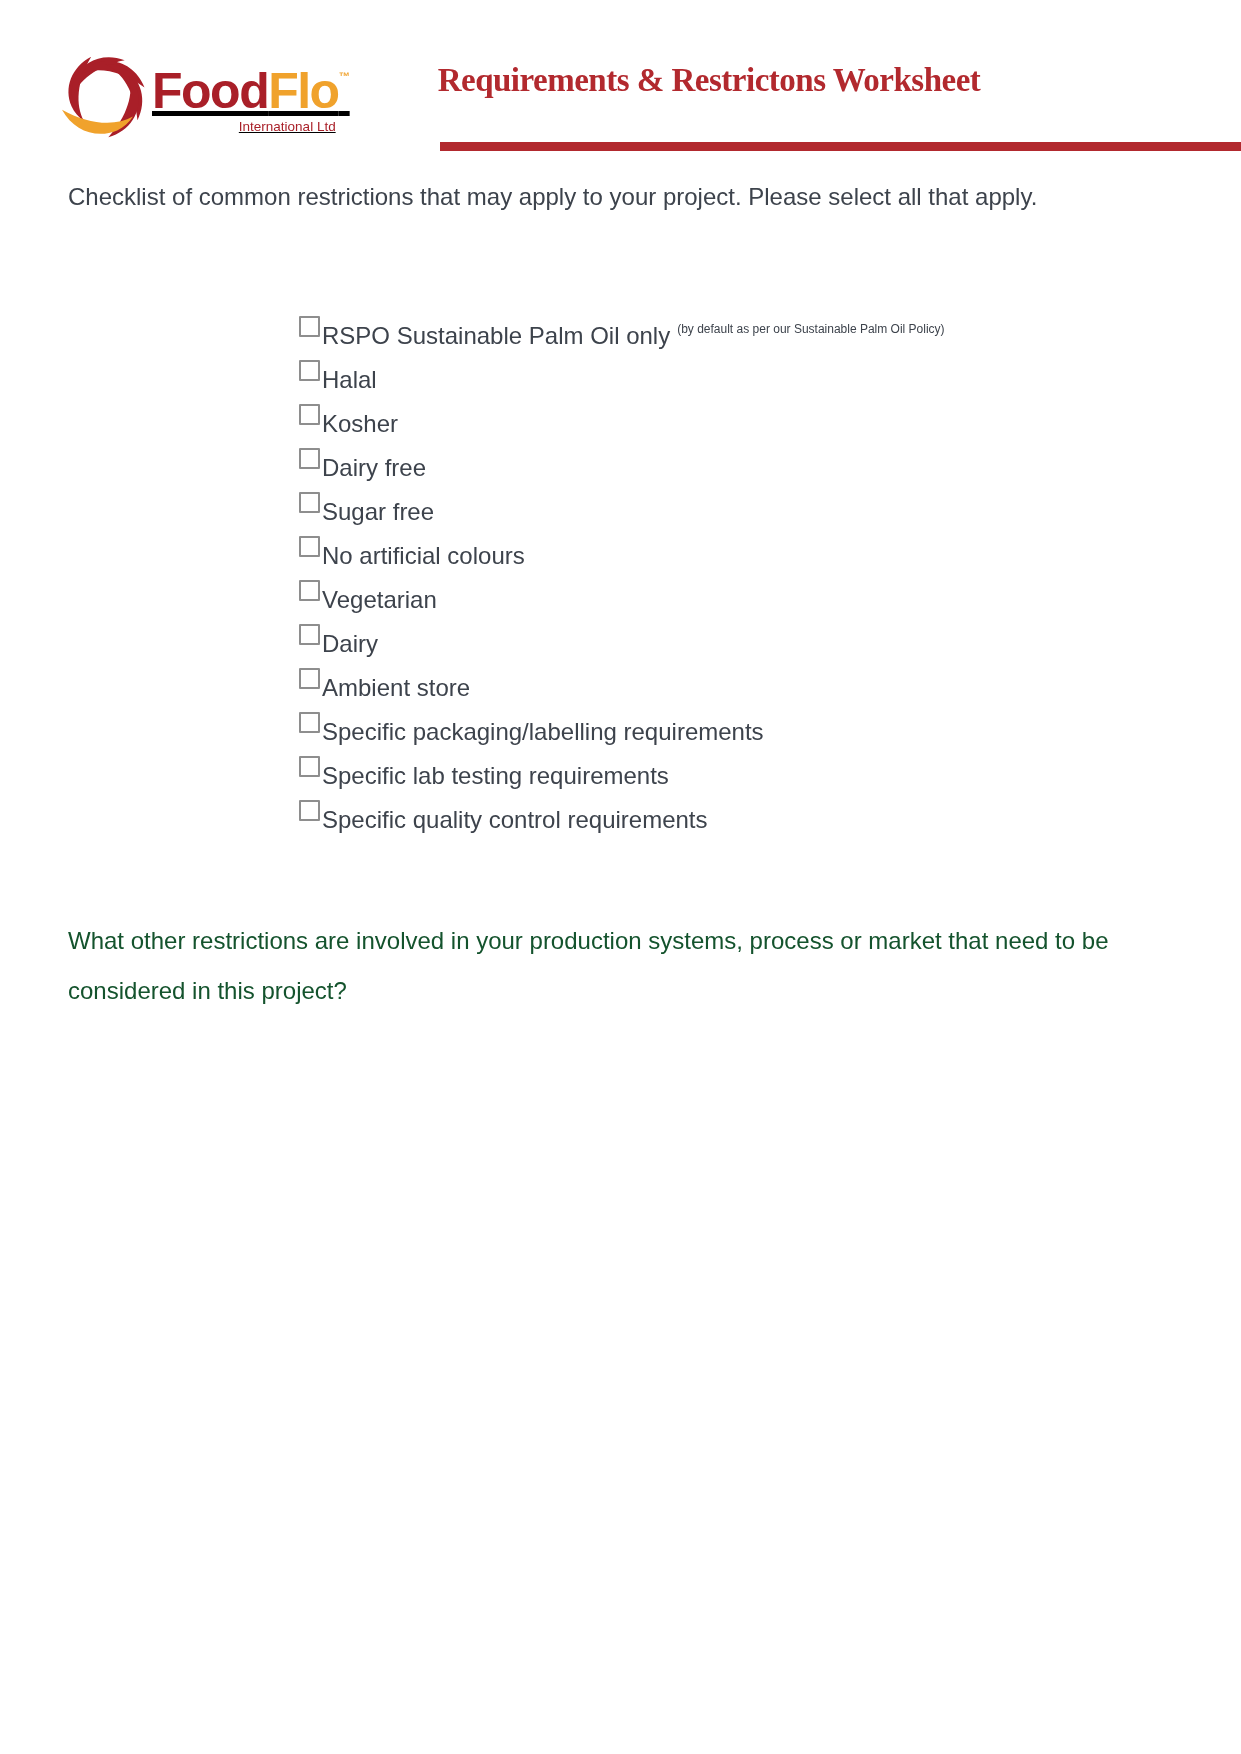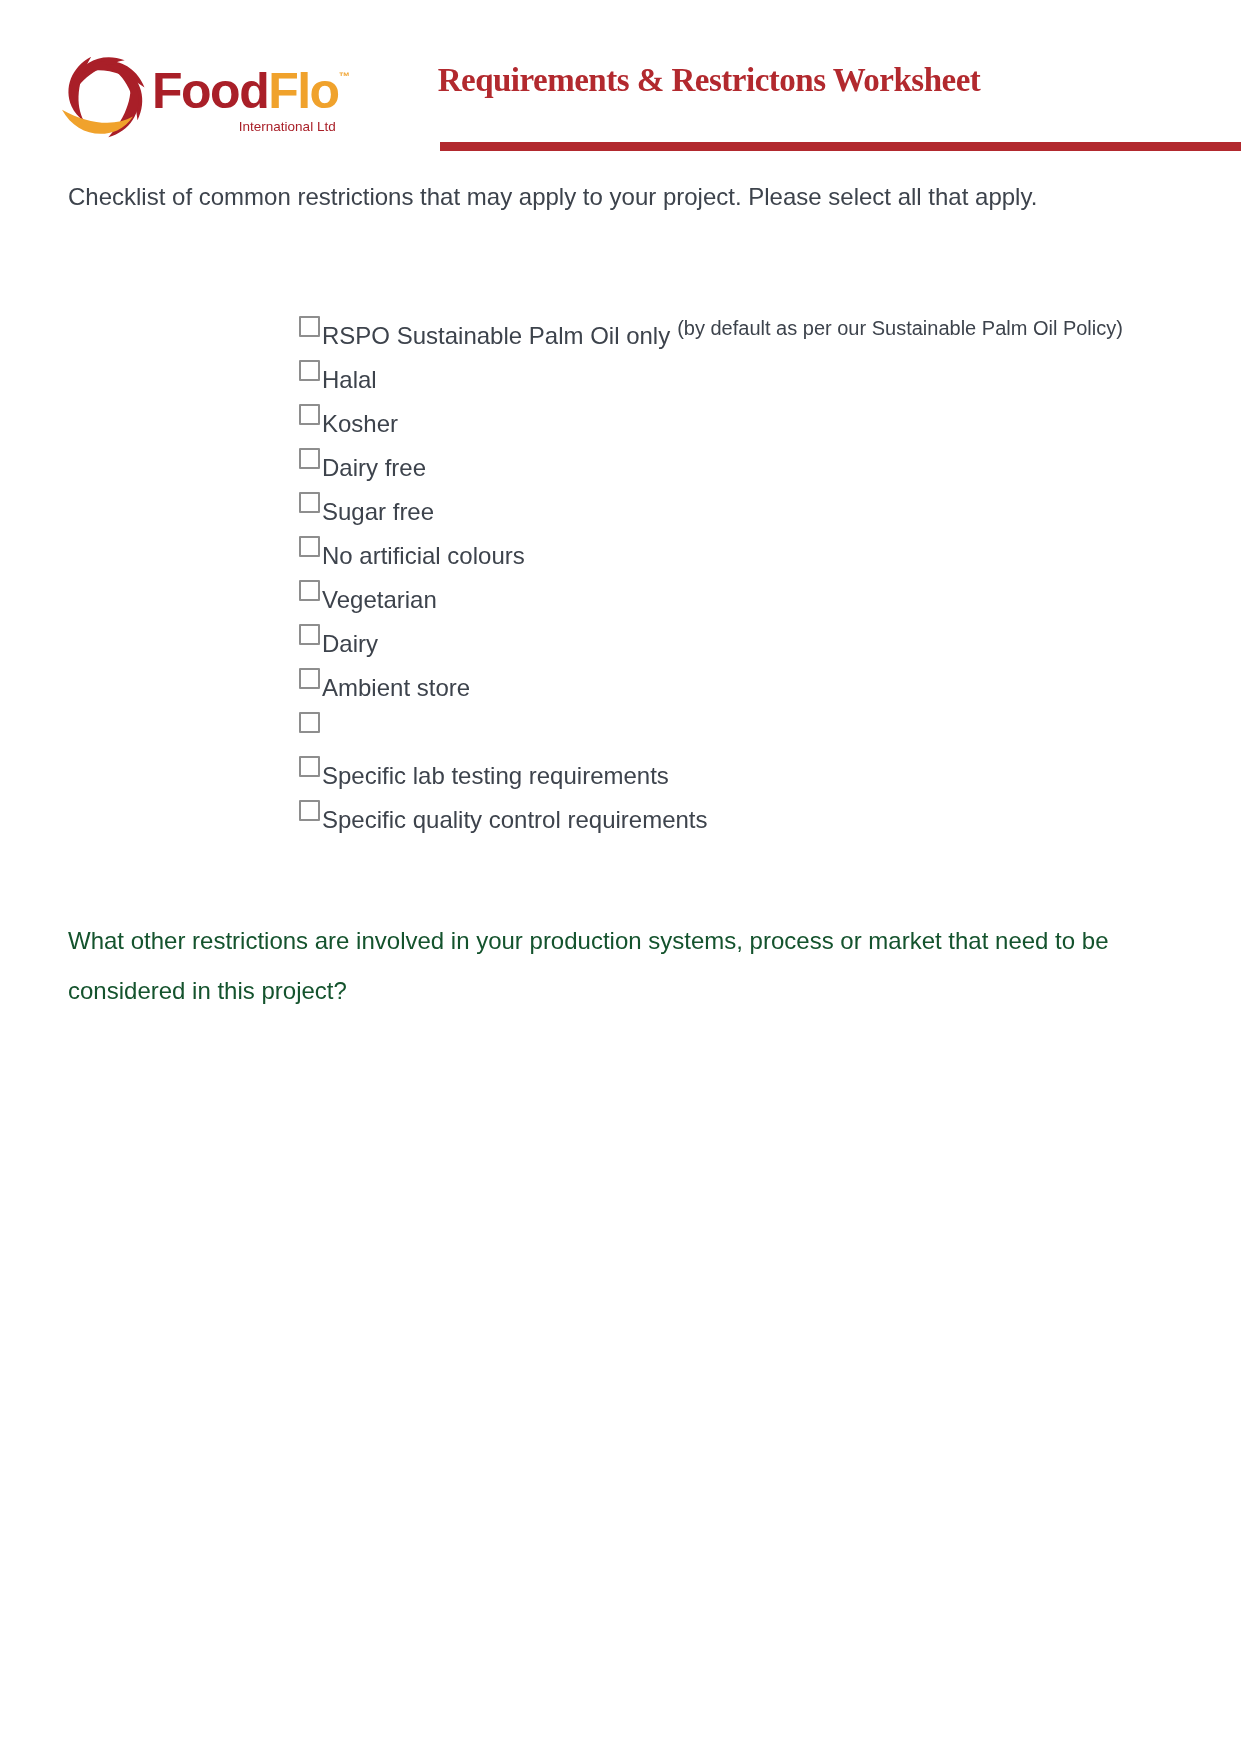--- a/index.html
+++ b/index.html
@@ -5,21 +5,21 @@
   html, body { margin:0; padding:0; background:#ffffff; }
   .page {
     position:relative;
     width:1241px; height:1754px;
     background:#ffffff;
     font-family:"Liberation Sans", sans-serif;
     overflow:hidden;
   }
 
   
-  .logo { position:absolute; left:58px; top:50px; display:flex; align-items:flex-start; }
+  .logo { position:absolute; left:58px; top:50px; display:flex; align-items:flex-start;text-decoration:underline; }
   .logo-swirl { width:92px; height:92px; }
   .logo-text { margin-left:2px; margin-top:16px; }
   .brand-line { font-weight:bold; font-size:50px; line-height:1; letter-spacing:-1.5px; white-space:nowrap; }
   .brand-food { color:#A91F28; }
   .brand-flo  { color:#F0A22C; }
   .tm { font-size:11px; vertical-align:28px; color:#F0A22C; font-weight:bold; letter-spacing:0; }
   .brand-sub { text-align:right; font-size:13.5px; color:#A91F28; margin-top:3px; padding-right:14px; }
 
   .title {
     position:absolute; left:373px; top:62px; width:672px;
@@ -39,21 +39,21 @@
     position:absolute; left:299px; top:304px;
     list-style:none; margin:0; padding:0;
   }
   .checklist li { display:flex; align-items:center; height:44px; }
   .box {
     width:21px; height:21px; box-sizing:border-box;
     border:2px solid #8E8E8E; border-radius:1px;
     background:#ffffff; flex:0 0 auto; cursor:pointer;
   }
   .cb-label { font-size:24px; color:#3D434C; margin-left:2px; white-space:nowrap;margin-top:20px; }
-  .cb-note  { font-size:20px; color:#3D434C; margin-left:7px; padding-top:5px; white-space:nowrap; }
+  .cb-note  { font-size:12px; color:#3D434C; margin-left:7px; padding-top:5px; white-space:nowrap; }
 
   
   .question {
     position:absolute; left:68px; top:916px; width:1105px;
     font-size:24px; line-height:50px; color:#14532d;
   }
 </style>
 </head>
 <body>
 
@@ -116,20 +116,21 @@
     <li>
       <span class="box"></span>
       <span class="cb-label">Dairy</span>
     </li>
     <li>
       <span class="box"></span>
       <span class="cb-label">Ambient store</span>
     </li>
     <li>
       <span class="box"></span>
+      <span class="cb-label">Specific packaging/labelling requirements</span>
     </li>
     <li>
       <span class="box"></span>
       <span class="cb-label">Specific lab testing requirements</span>
     </li>
     <li>
       <span class="box"></span>
       <span class="cb-label">Specific quality control requirements</span>
     </li>
   </ul>

